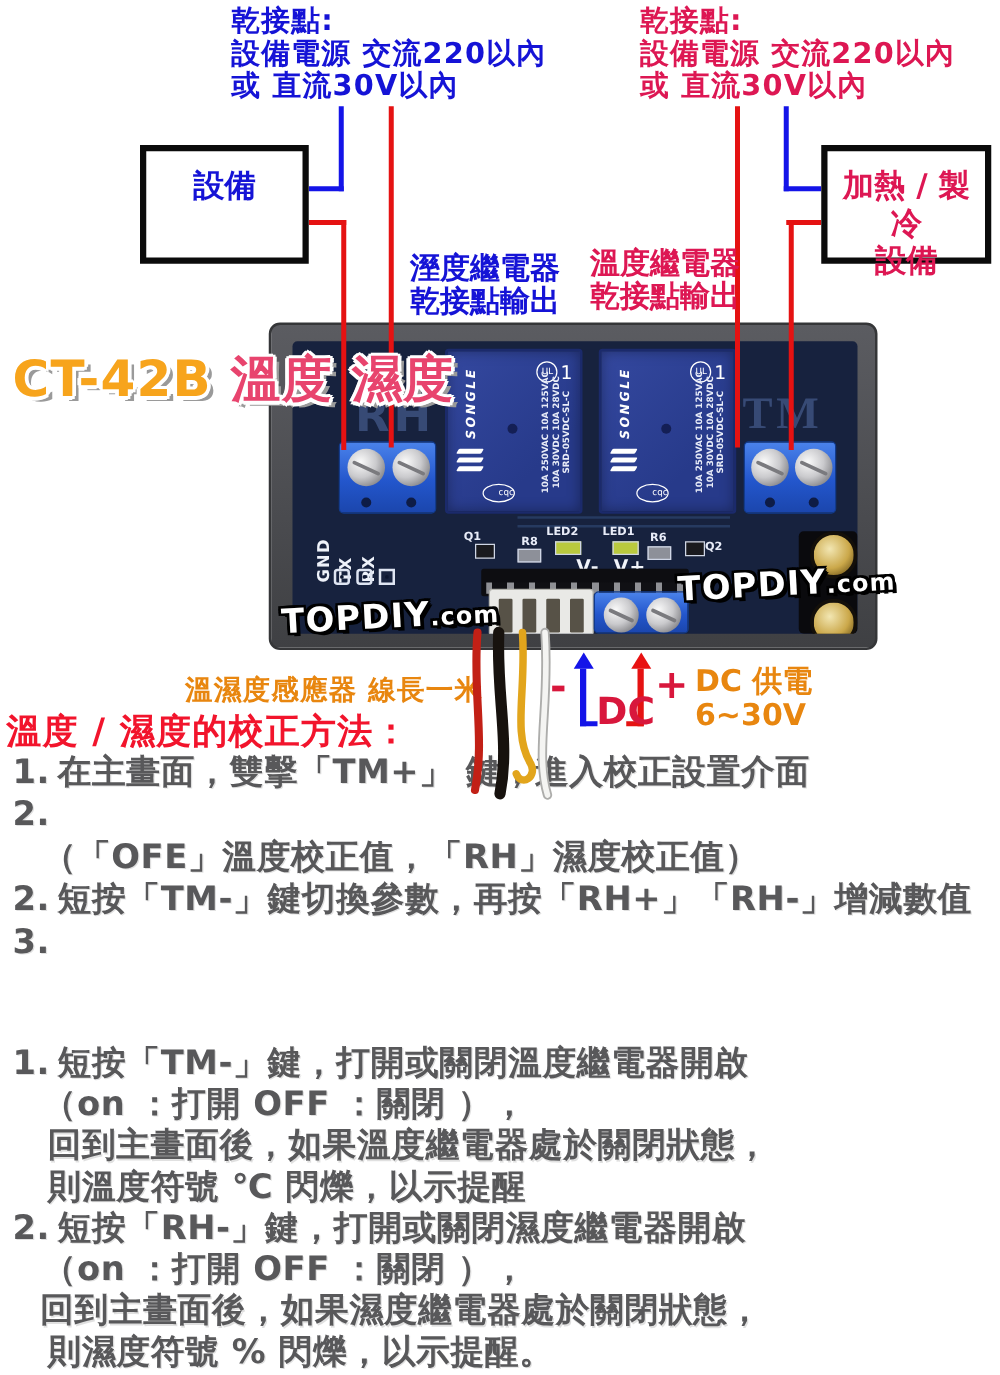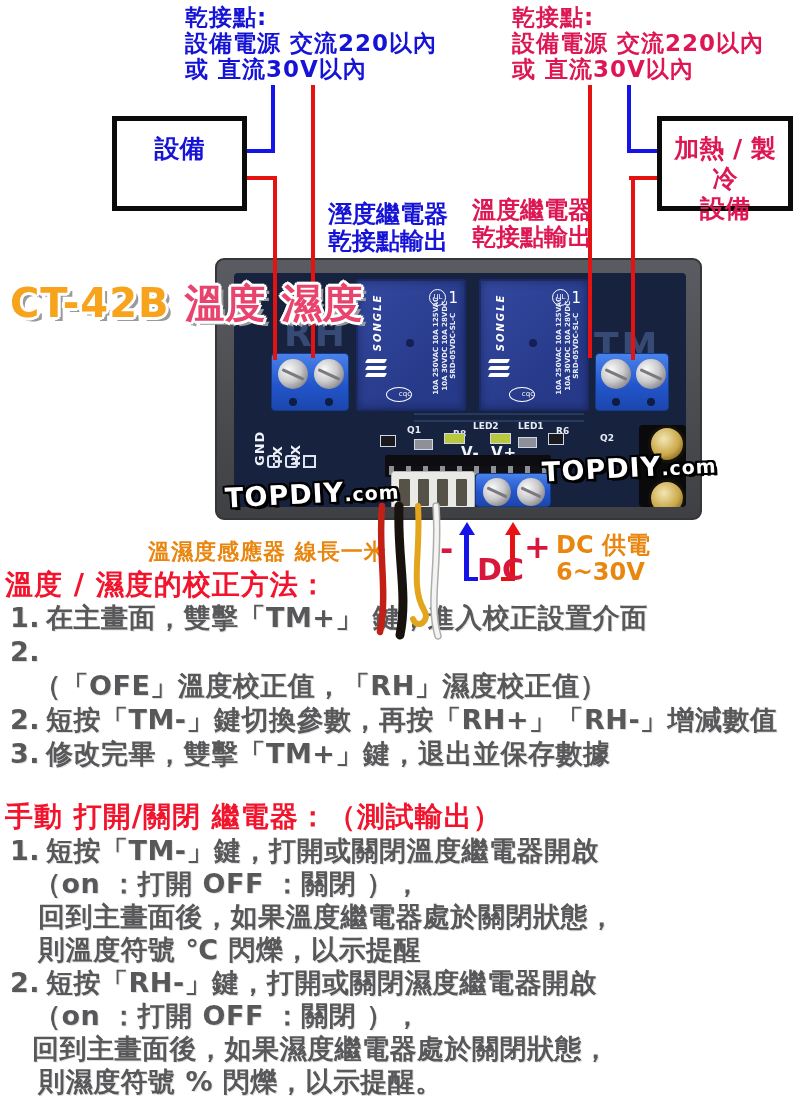--- a/index.html
+++ b/index.html
@@ -50,21 +50,21 @@
   .rdot{position:absolute;width:8px;height:8px;border-radius:50%;background:#141f55;}
   .terminal{background:linear-gradient(180deg,#4a82ea,#2356cc 55%,#1b46ad);border:1px solid #123b8c;
             border-radius:4px;box-sizing:border-box;}
   .screw{position:absolute;border-radius:50%;
          background:radial-gradient(circle at 35% 35%,#fafafa,#cacacd 45%,#8e8e92 75%,#6e6e72);}
   .screw::after{content:"";position:absolute;left:10%;top:46%;width:80%;height:3px;background:#7a7a7e;
          transform:rotate(25deg);border-radius:2px;}
   .thole{position:absolute;width:8px;height:8px;border-radius:50%;background:#0e1c46;}
   .silk{color:#f2f5fb;font-weight:bold;}
   .vlabel{font-size:15px;letter-spacing:1px;}
-  .comp-label{font-size:9px;color:#e8ecf8;font-weight:bold;margin-left:36px;}
+  .comp-label{font-size:9px;color:#e8ecf8;font-weight:bold;}
   .comp{position:absolute;border:1px solid #cfd6e6;background:#2b3a5e;}
   .vert-silk{position:absolute;color:#eef2fa;font-weight:bold;font-size:13px;letter-spacing:1px;
              transform:rotate(-90deg);transform-origin:left bottom;white-space:nowrap;}
   .pad{position:absolute;width:13px;height:13px;border:2px solid #dfe5f2;box-sizing:border-box;}
   .pad i{position:absolute;left:3px;top:3px;width:3px;height:3px;background:#0c1630;border-radius:50%;}
   .header{background:#0d0d11;border-radius:2px;}
   .header .pins{position:absolute;left:4px;right:4px;bottom:2px;height:9px;
      background:repeating-linear-gradient(90deg,#8f9095 0 5px,#101014 5px 17px);}
   .jst{background:#e9e9e6;border:1px solid #b5b5b0;border-radius:3px;}
   .slot{position:absolute;width:11px;height:27px;background:#575247;border-radius:1px;}
@@ -131,21 +131,21 @@
   </div>
 
   <div class="abs" style="left:10px;top:276px;z-index:11;">
     <div class="title-line"><span class="t-orange">CT-42B </span><span class="t-pink">溫度 濕度</span></div>
   </div>
 
   <div class="abs" id="case">
     <div class="abs" id="pcb">
 
       <div class="abs silk-big" style="left:50px;top:40px;">RH</div>
-      <div class="abs silk-big" style="left:360px;top:52px;">TM</div>
+      <div class="abs silk-big" style="left:360px;top:36px;font-family:Liberation Serif, serif;">TM</div>
       <div class="abs trace" style="left:180px;top:140px;width:170px;"></div>
       <div class="abs trace" style="left:180px;top:147px;width:170px;"></div>
 
       <div class="abs relay" style="left:122px;top:6px;width:110px;height:132px;">
         <div class="logo-bar" style="left:8px;top:78px;"></div>
         <div class="logo-bar" style="left:8px;top:85px;"></div>
         <div class="logo-bar" style="left:8px;top:92px;"></div>
         <div class="songle" style="left:-9px;top:36px;">SONGLE</div>
         <div class="ulmark" style="right:6px;top:6px;"><span class="ulcirc">UL</span><span class="ulone">1</span></div>
         <div class="rspecs" style="left:24px;top:52px;text-align:center;">
@@ -276,25 +276,23 @@
       </div>
     <div class="iline" style="padding-left:30px;">
         <span>（「OFE」溫度校正值，「RH」濕度校正值）</span>
       </div>
     <div class="iline">
         <span class="num">2.</span>
         <span>短按「TM-」鍵切換參數，再按「RH+」「RH-」增減數值</span>
       </div>
     <div class="iline">
         <span class="num">3.</span>
-        <span>修改完畢，雙擊「TM+」鍵，退出並保存數據</span>
-      </div>
-  </div>
-
-  <div class="abs sec-head redhead" style="left:5px;top:798px;">手動 打開/關閉 繼電器：（測試輸出）</div>
+      </div>
+  </div>
+
   <div class="abs sec2" style="left:4px;top:834px;width:796px;">
     <div class="iline">
         <span class="num">1.</span>
         <span>短按「TM-」鍵，打開或關閉溫度繼電器開啟</span>
       </div>
     <div class="iline" style="padding-left:30px;">
         <span>（on ：打開 OFF ：關閉 ），</span>
       </div>
     <div class="iline" style="padding-left:34px;">
         <span>回到主畫面後，如果溫度繼電器處於關閉狀態，</span>

